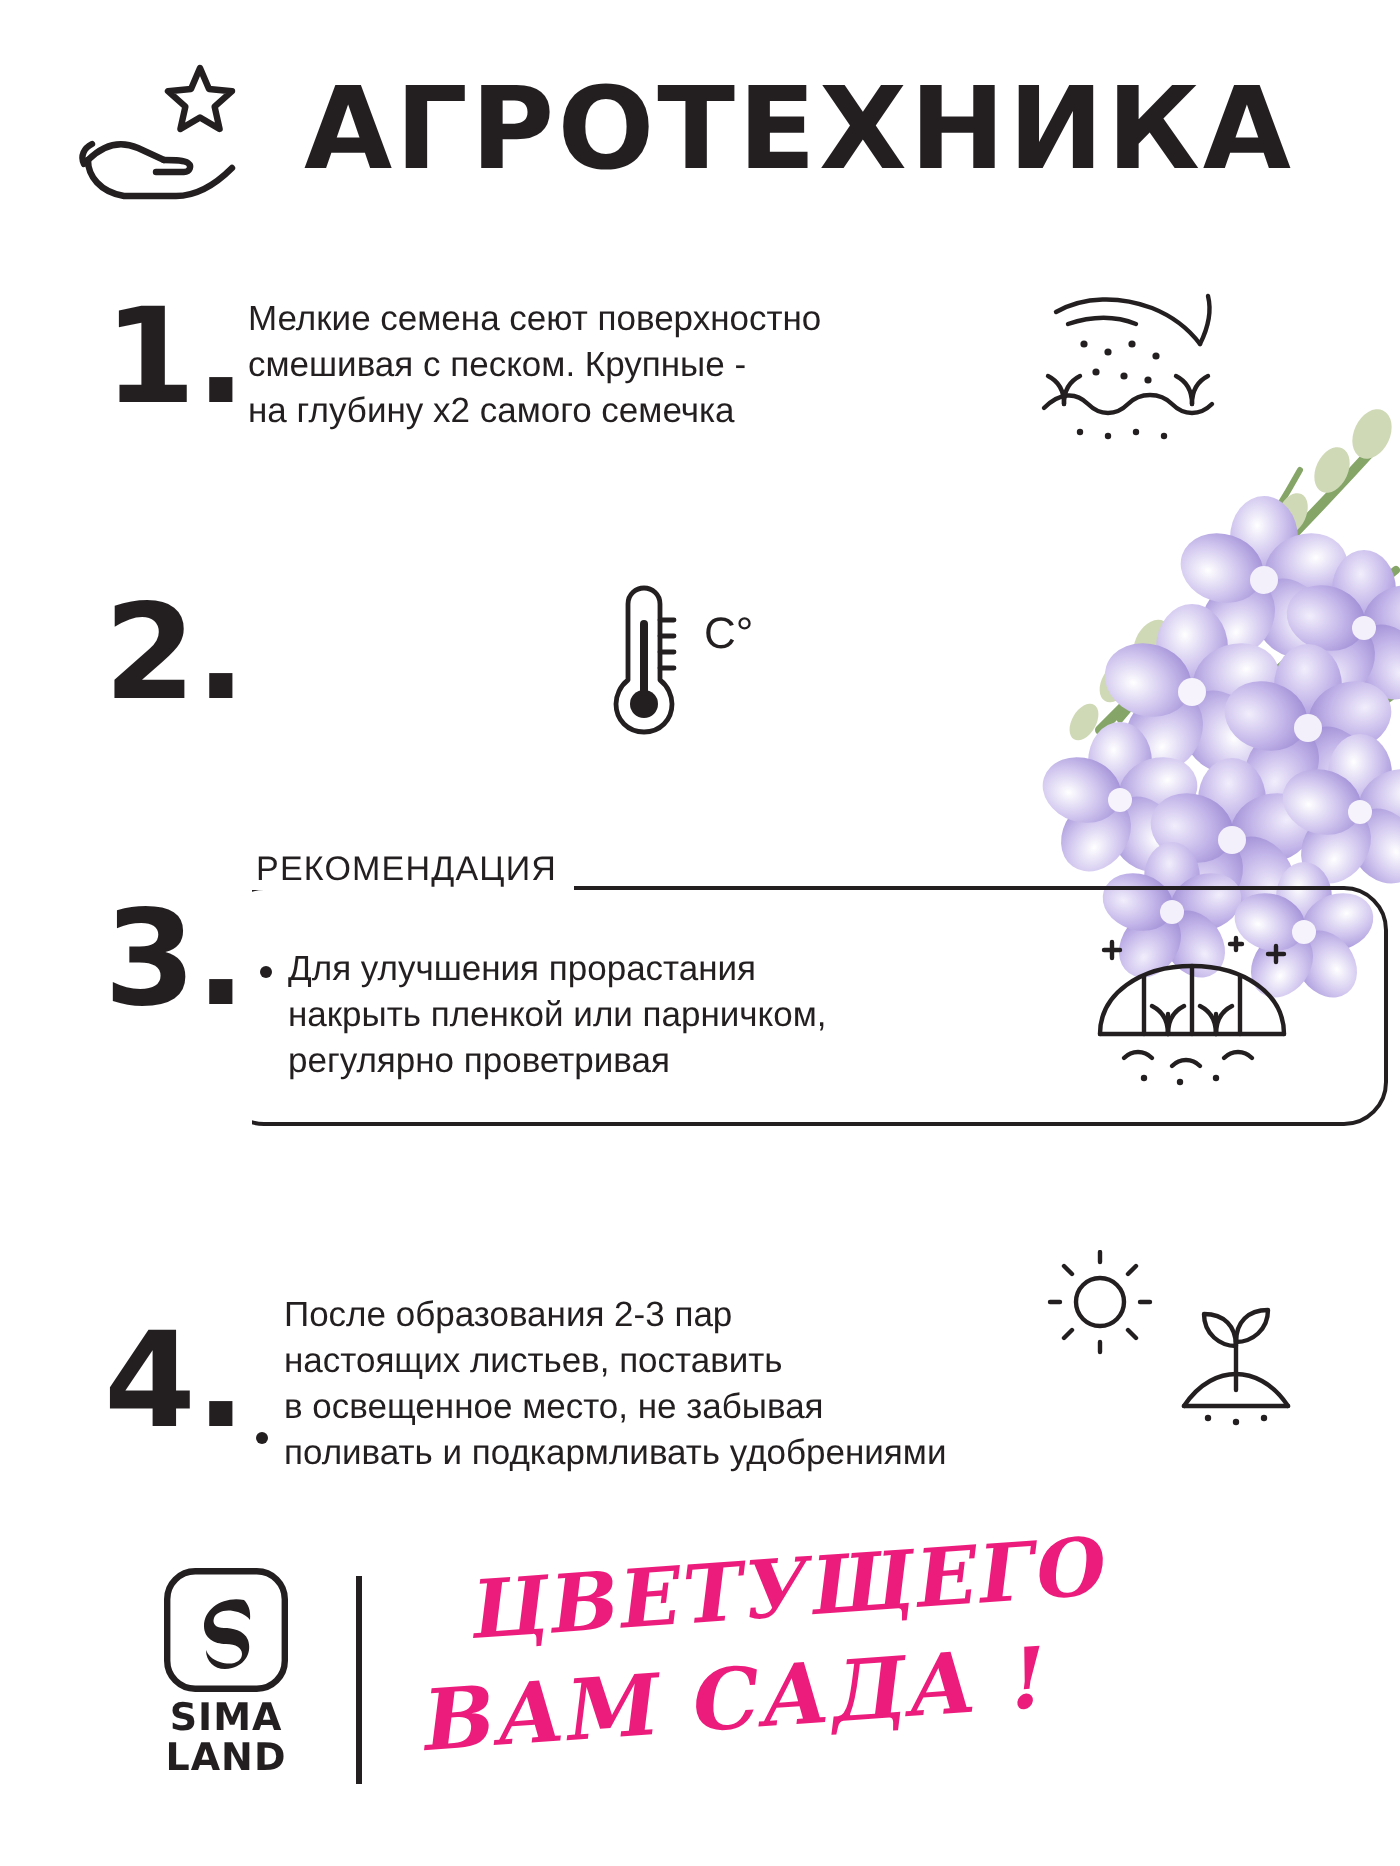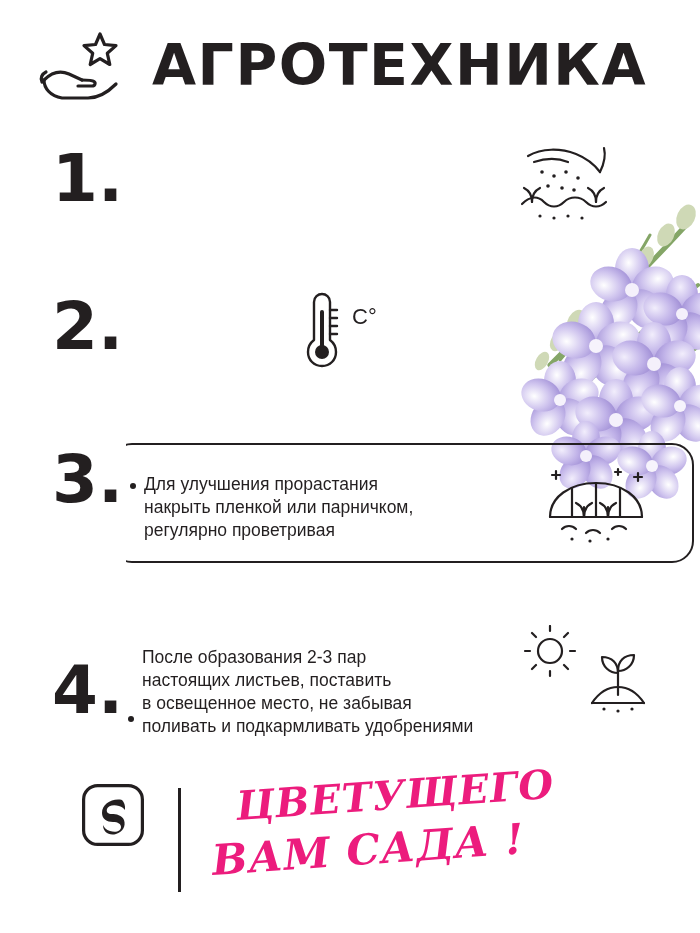--- a/index.html
+++ b/index.html
@@ -425,20 +425,23 @@
       <path d="M6 52 C14 44 22 42 31 46 L44 52"></path>
       <path d="M44 52 C50 52 54 52 56 53.5 C58 55 57 58 54 58 L40 58"></path>
       <path d="M6 52 C6 60 12 68 24 70 L50 70 C60 70 70 64 78 56"></path>
       <path d="M8 44 C4 46 2 50 4 54"></path>
     </svg>
     <div class="header-title">АГРОТЕХНИКА</div>
   </div>
 
   <div class="step" id="step1">
     <div class="step-num">1.</div>
+    <div class="step-text">Мелкие семена сеют поверхностно
+смешивая с песком. Крупные -
+на глубину х2 самого семечка</div>
     <svg class="art" viewBox="0 0 130 84" xmlns="http://www.w3.org/2000/svg" fill="none" stroke="#231f20" stroke-width="2.2" stroke-linecap="round" stroke-linejoin="round">
       <path d="M30 14 C44 6 62 6 78 12 C88 16 96 22 102 30"></path>
       <path d="M102 30 C106 22 108 14 106 6"></path>
       <path d="M36 20 C48 16 60 16 70 20"></path>
       <circle cx="44" cy="30" r="1.8" fill="#231f20" stroke="none"></circle>
       <circle cx="56" cy="34" r="1.8" fill="#231f20" stroke="none"></circle>
       <circle cx="68" cy="30" r="1.8" fill="#231f20" stroke="none"></circle>
       <circle cx="80" cy="36" r="1.8" fill="#231f20" stroke="none"></circle>
       <circle cx="50" cy="44" r="1.8" fill="#231f20" stroke="none"></circle>
       <circle cx="64" cy="46" r="1.8" fill="#231f20" stroke="none"></circle>
@@ -462,20 +465,21 @@
       <circle cx="30" cy="62" r="7" fill="#231f20" stroke="none"></circle>
       <path d="M30 56 L30 22" stroke-width="4"></path>
       <path d="M38 20 L45 20 M38 28 L45 28 M38 36 L45 36 M38 44 L45 44"></path>
       <text x="60" y="34" font-family="Liberation Sans, sans-serif" font-size="22" fill="#231f20" stroke="none">C°</text>
     </svg>
   </div>
 
   <div class="step" id="step3">
     <div class="reco-box"></div>
     <div class="num-mask"></div>
+    <div class="reco-label">РЕКОМЕНДАЦИЯ</div>
     <div class="step-num">3.</div>
     <div class="bullet-dot"></div>
     <div class="step-text">Для улучшения прорастания
 накрыть пленкой или парничком,
 регулярно проветривая</div>
     <svg class="art" viewBox="0 0 130 84" xmlns="http://www.w3.org/2000/svg" fill="none" stroke="#231f20" stroke-width="2.2" stroke-linecap="round" stroke-linejoin="round">
       <path d="M16 54 C16 34 36 20 62 20 C88 20 108 34 108 54"></path>
       <path d="M16 54 L108 54"></path>
       <path d="M62 20 L62 54"></path>
       <path d="M38 25 C38 38 38 46 38 54"></path>
@@ -518,20 +522,22 @@
       <circle cx="118" cy="84" r="1.6" fill="#231f20" stroke="none"></circle>
     </svg>
   </div>
 
   <div class="footer">
     <div class="brand">
       <svg class="brand-mark" viewBox="0 0 62 62" xmlns="http://www.w3.org/2000/svg">
         <rect x="1.6" y="1.6" width="58.8" height="58.8" rx="14" fill="none" stroke="#231f20" stroke-width="3.2"></rect>
         <path d="M40 16 C30 14 20 20 20 29 C20 35 25 38 31 38 C36 38 39 40 39 43 C39 47 34 49 28 47 C24 45.8 22 43.5 21 41 C21 48 27 52 34 50 C41 48 44 42 42 36 C40 31 34 30 30 30 C26 30 24 28 25 25 C26 22 31 20 37 22 C40 23 42 24.5 43 26 C43.5 21 42 18 40 16 Z" fill="#231f20"></path>
       </svg>
+      <div class="brand-name">SIMA
+LAND</div>
     </div>
     <div class="divider"></div>
     <div class="slogan">
       <div class="slogan-l1">ЦВЕТУЩЕГО</div>
       <div class="slogan-l2">ВАМ САДА !</div>
     </div>
   </div>
 
 </div>
 

